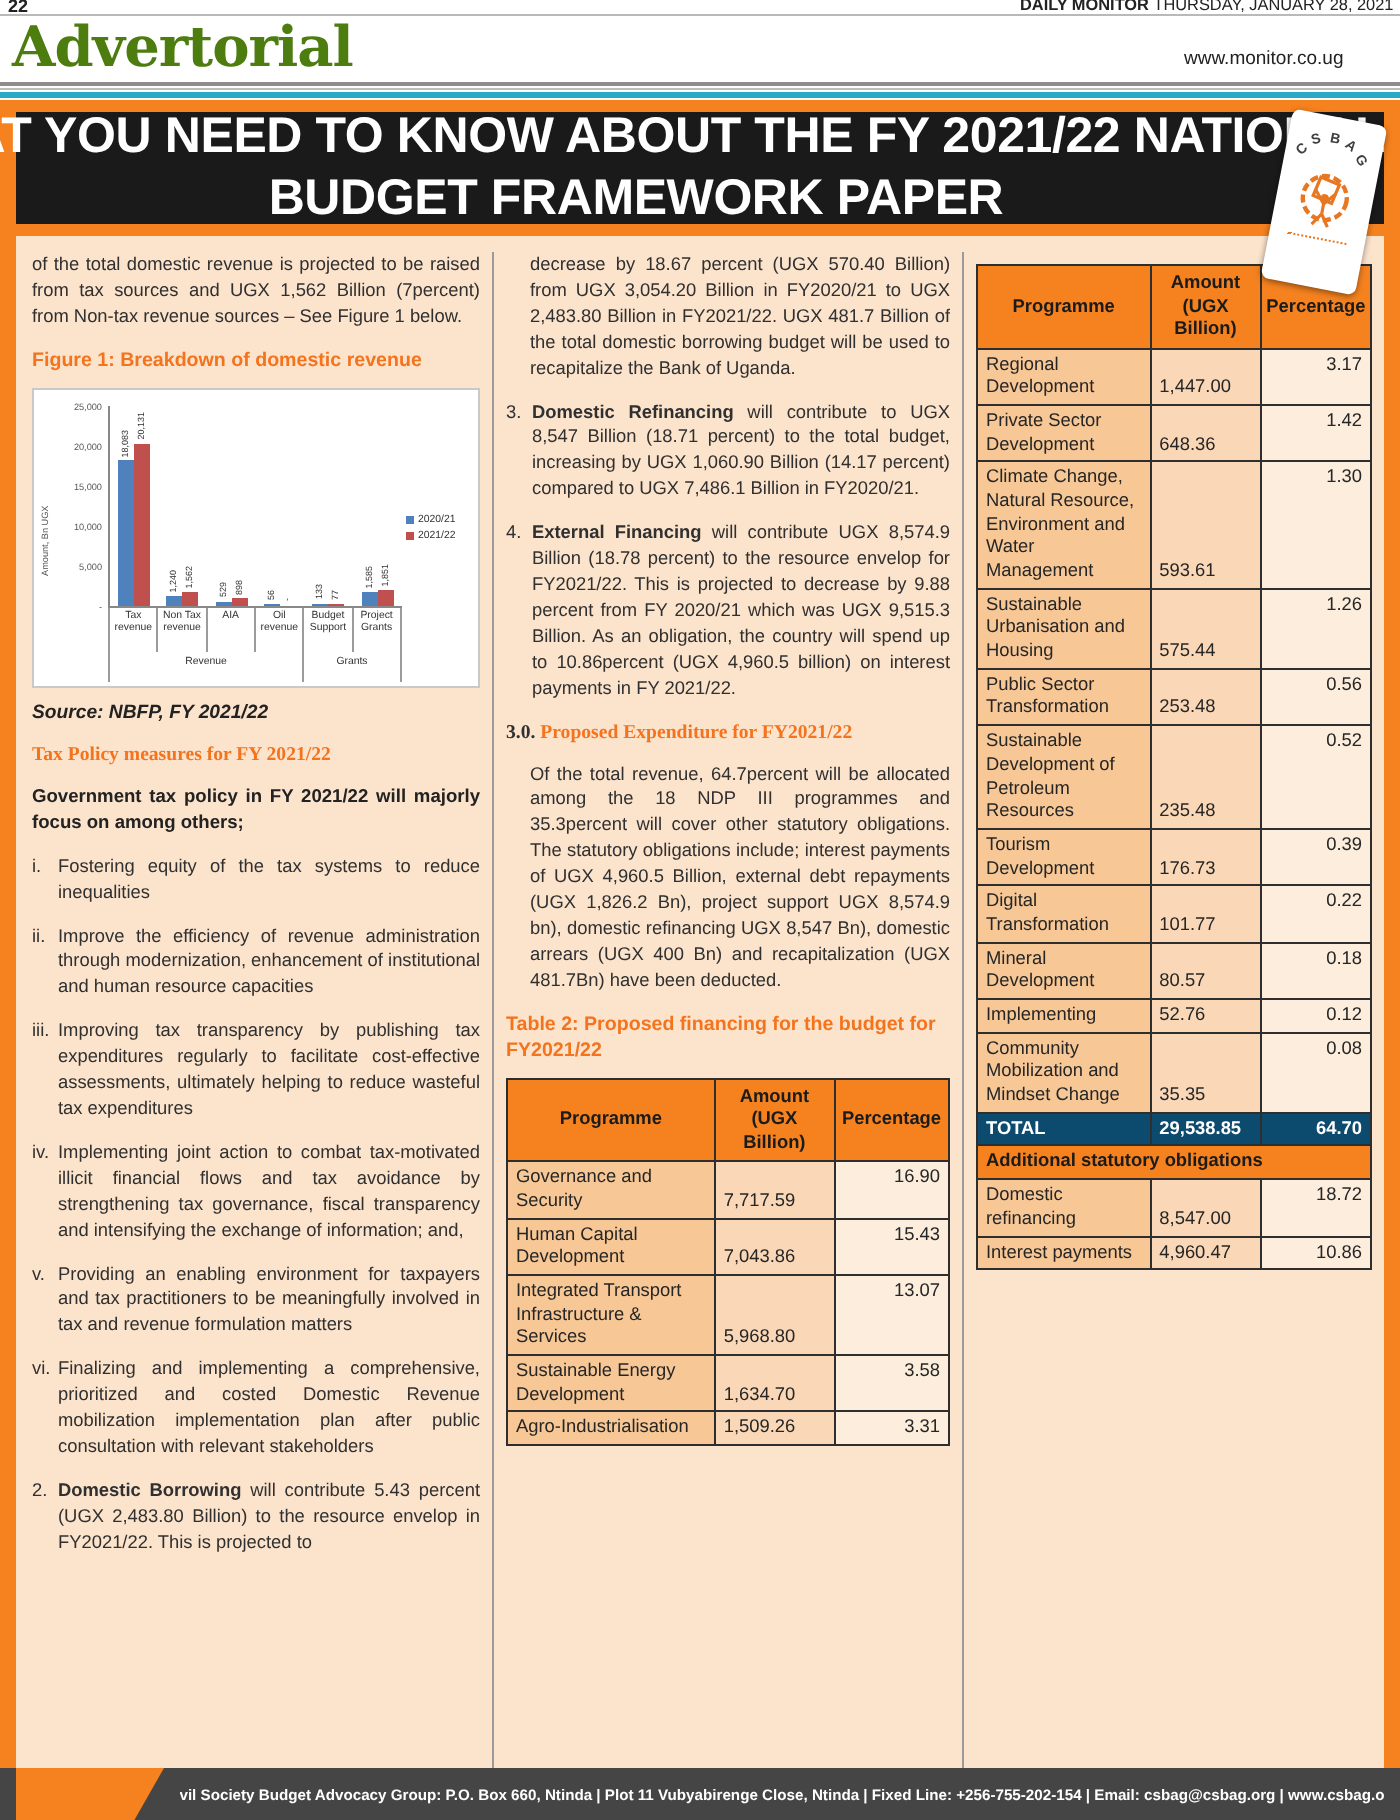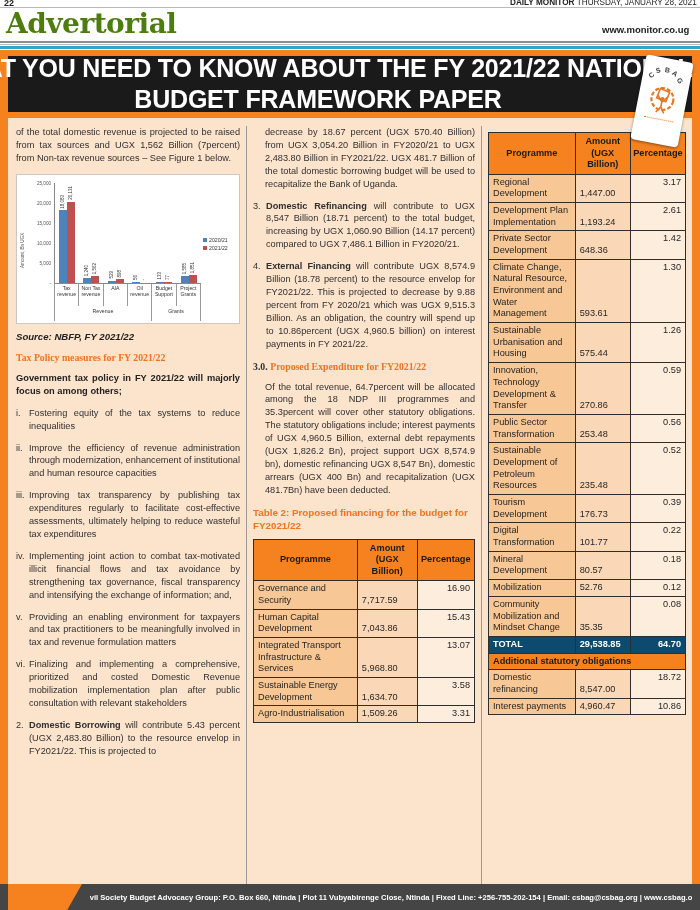--- a/index.html
+++ b/index.html
@@ -8,21 +8,21 @@
   .page { position:relative; width:700px; height:910px; background:#fff; overflow:hidden; }
 
   
   .masthead { position:absolute; top:0; left:0; right:0; height:34px; background:#fff; }
   .mast-pagenum { position:absolute; top:-2px; left:4px; font-size:9px; font-weight:bold; color:#222; }
   .mast-issue { position:absolute; top:-2px; left:510px; font-size:8.2px; color:#222; white-space:nowrap; }
   .mast-issue b { font-weight:bold; }
   .mast-rule-top { position:absolute; top:7px; left:0; right:0; height:1px; background:#b9b9b9; }
   .advertorial { position:absolute; top:7px; left:6px; font-family:"DejaVu Serif", serif;
                  font-weight:bold; font-size:28px; letter-spacing:-0.5px; color:#4d7c0f; }
-  .mast-site { position:absolute; top:24px; left:592px; font-size:9.5px; font-weight:bold; color:#222; white-space:nowrap;margin-left:10px; }
+  .mast-site { position:absolute; top:24px; left:592px; font-size:9.5px; font-weight:normal; color:#222; white-space:nowrap; }
   .rule-a { position:absolute; top:41px; left:0; right:0; height:2px; background:#8e8e8e; }
   .rule-b { position:absolute; top:44px; left:0; right:0; height:1px; background:#bdbdbd; }
   .rule-teal { position:absolute; top:46px; left:0; right:0; height:3px; background:#2BA9C6; }
 
   
   .frame { position:absolute; top:50px; left:0; width:700px; height:834px;
            background:#F5821F; padding:6px 8px 6px; }
   .banner { height:56px; background:#1a1a1a; color:#fff; display:flex; flex-direction:column;
             justify-content:center; align-items:center; padding-right:64px; }
   .banner div { font-weight:bold; font-size:25px; letter-spacing:-0.2px; line-height:1.25; white-space:nowrap; }
@@ -121,20 +121,21 @@
   <div class="frame">
     <div class="banner">
       <div>WHAT YOU NEED TO KNOW ABOUT THE FY 2021/22 NATIONAL</div>
       <div>BUDGET FRAMEWORK PAPER</div>
     </div>
 
     <div class="content">
 
       <div class="col col1">
         <p class="p">of the total domestic revenue is projected to be raised from tax sources and UGX 1,562 Billion (7percent) from Non-tax revenue sources – See Figure 1 below.</p>
+        <div class="caption">Figure 1: Breakdown of domestic revenue</div>
 
         <div class="chart">
           <div class="ytitle">Amount, Bn UGX</div>
           <div class="canvas" id="chart-canvas">
             <div class="plot" id="chart-plot">
                 <div class="cat-col">
                   <div class="bar" style="height: 72.332px; background: rgb(79, 129, 189);"></div>
                   <span class="bar-label" style="bottom: 74.332px; left: calc(50% - 7px);">18,083</span>
                   <div class="bar" style="height: 80.524px; background: rgb(192, 80, 77);"></div>
                   <span class="bar-label" style="bottom: 82.524px; left: calc(50% + 1px);">20,131</span>
@@ -315,45 +316,35 @@
                 <th>Percentage</th>
               </tr>
             </thead>
             <tbody id="t3body">
                 <tr>
                   <td class="prog">Regional Development</td>
                   <td class="amt">1,447.00</td>
                   <td class="pct">3.17</td>
                 </tr>
                 <tr>
-                  <td class="prog">Development Plan Implementation</td>
-                  <td class="amt">1,193.24</td>
-                  <td class="pct">2.61</td>
-                </tr>
-                <tr>
                   <td class="prog">Private Sector Development</td>
                   <td class="amt">648.36</td>
                   <td class="pct">1.42</td>
                 </tr>
                 <tr>
                   <td class="prog">Climate Change, Natural Resource, Environment and Water Management</td>
                   <td class="amt">593.61</td>
                   <td class="pct">1.30</td>
                 </tr>
                 <tr>
                   <td class="prog">Sustainable Urbanisation and Housing</td>
                   <td class="amt">575.44</td>
                   <td class="pct">1.26</td>
                 </tr>
                 <tr>
-                  <td class="prog">Innovation, Technology Development &amp; Transfer</td>
-                  <td class="amt">270.86</td>
-                  <td class="pct">0.59</td>
-                </tr>
-                <tr>
                   <td class="prog">Public Sector Transformation</td>
                   <td class="amt">253.48</td>
                   <td class="pct">0.56</td>
                 </tr>
                 <tr>
                   <td class="prog">Sustainable Development of Petroleum Resources</td>
                   <td class="amt">235.48</td>
                   <td class="pct">0.52</td>
                 </tr>
                 <tr>
@@ -365,21 +356,21 @@
                   <td class="prog">Digital Transformation</td>
                   <td class="amt">101.77</td>
                   <td class="pct">0.22</td>
                 </tr>
                 <tr>
                   <td class="prog">Mineral Development</td>
                   <td class="amt">80.57</td>
                   <td class="pct">0.18</td>
                 </tr>
                 <tr>
-                  <td class="prog">Mobilization</td>
+                  <td class="prog">Implementing</td>
                   <td class="amt">52.76</td>
                   <td class="pct">0.12</td>
                 </tr>
                 <tr>
                   <td class="prog">Community Mobilization and Mindset Change</td>
                   <td class="amt">35.35</td>
                   <td class="pct">0.08</td>
                 </tr>
                 <tr class="total">
                   <td class="prog">TOTAL</td>

